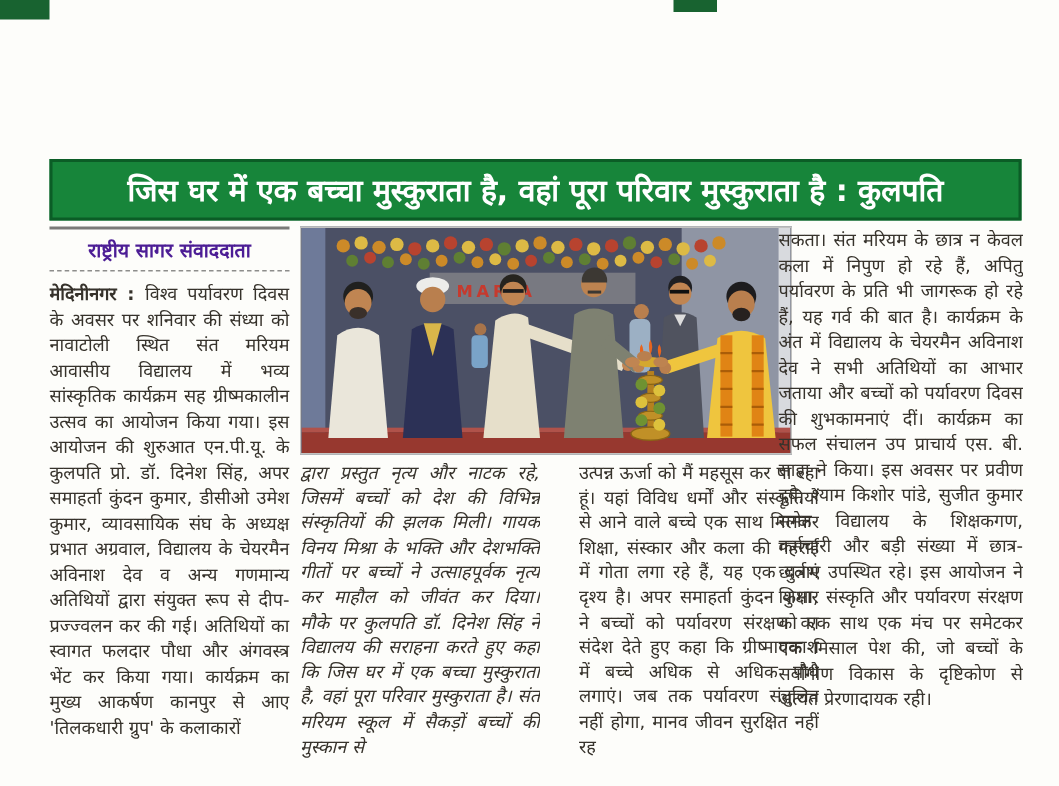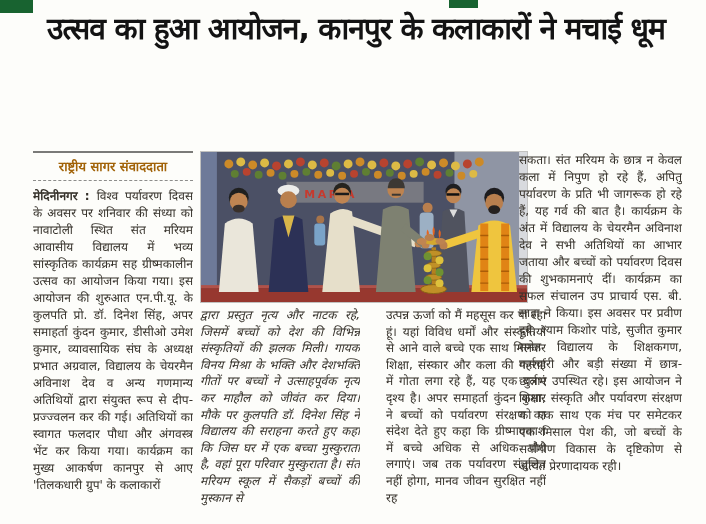--- a/index.html
+++ b/index.html
@@ -8,21 +8,21 @@
   .frag{position:absolute;background:#186330;}
   .frag-left{left:0;top:0;width:33px;height:13px;}
   .frag-top{left:449px;top:0;width:29px;height:8px;}
   .headline{position:absolute;left:20px;top:6px;width:672px;text-align:center;
         font-weight:bold;color:#131313;font-size:30px;line-height:46px;letter-spacing:-1px;}
   .headline span{display:block;white-space:nowrap;}
   .subhead{position:absolute;left:33px;top:106px;width:648px;height:41px;background:#17853a;
         border:2px solid #0b5d26;box-sizing:border-box;display:flex;align-items:center;
         justify-content:center;color:#ffffff;font-weight:bold;font-size:20px;white-space:nowrap;}
   .byline{position:absolute;left:33px;top:151px;width:160px;text-align:center;font-weight:bold;
-        font-size:13px;color:#a16207;padding:4px 0 5px;border-top:2px solid #7a7a78;
+        font-size:13px;color:#4c1d95;padding:4px 0 5px;border-top:2px solid #7a7a78;
         border-bottom:1px dashed #8d8d8b;box-sizing:border-box;white-space:nowrap;}
   .col{position:absolute;font-size:12px;line-height:17px;color:#36322b;text-align:justify;
         overflow:hidden;}
   .col1{left:33px;top:188px;width:160px;height:340px;}
   .col2{left:200px;top:307px;width:160px;height:217px;line-height:16.6px;font-style:italic;}
   .col3{left:386px;top:307px;width:160px;height:217px;line-height:16.6px;}
   .col4{left:519px;top:152px;width:163px;height:372px;}
   .dateline{font-weight:bold;}
   .photo{position:absolute;left:200px;top:151px;width:328px;height:152px;
         border:1px solid #c2c2c0;box-sizing:border-box;background:#4b5065;}
@@ -30,23 +30,25 @@
 </style>
 </head>
 <body>
 
 <div class="page">
 
   <div class="frag frag-left"></div>
   <div class="frag frag-top"></div>
 
   <h1 class="headline" style="margin:0;">
-    <span>उत्सव का हुआ आयोजन, कानपुर के कलाकारों ने मचाई धूम</span>
   </h1>
 
+  <div class="subhead">
+    <span>जिस घर में एक बच्चा मुस्कुराता है, वहां पूरा परिवार मुस्कुराता है : कुलपति</span>
+  </div>
 
   <div class="byline">
     <span>राष्ट्रीय सागर संवाददाता</span>
   </div>
 
   <div class="col col1">
     <span class="dateline">मेदिनीनगर : </span><span>विश्व पर्यावरण दिवस के अवसर पर शनिवार की संध्या को नावाटोली स्थित संत मरियम आवासीय विद्यालय में भव्य सांस्कृतिक कार्यक्रम सह ग्रीष्मकालीन उत्सव का आयोजन किया गया। इस आयोजन की शुरुआत एन.पी.यू. के कुलपति प्रो. डॉ. दिनेश सिंह, अपर समाहर्ता कुंदन कुमार, डीसीओ उमेश कुमार, व्यावसायिक संघ के अध्यक्ष प्रभात अग्रवाल, विद्यालय के चेयरमैन अविनाश देव व अन्य गणमान्य अतिथियों द्वारा संयुक्त रूप से दीप-प्रज्ज्वलन कर की गई। अतिथियों का स्वागत फलदार पौधा और अंगवस्त्र भेंट कर किया गया। कार्यक्रम का मुख्य आकर्षण कानपुर से आए 'तिलकधारी ग्रुप' के कलाकारों</span>
   </div>
 
   <div class="photo">

